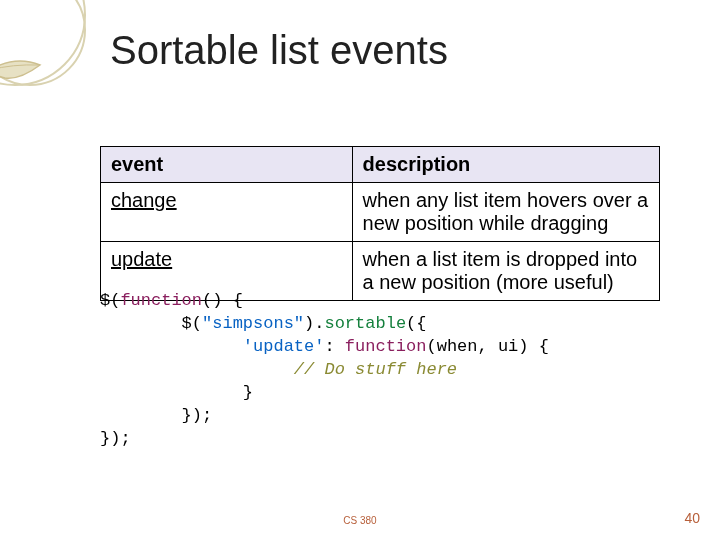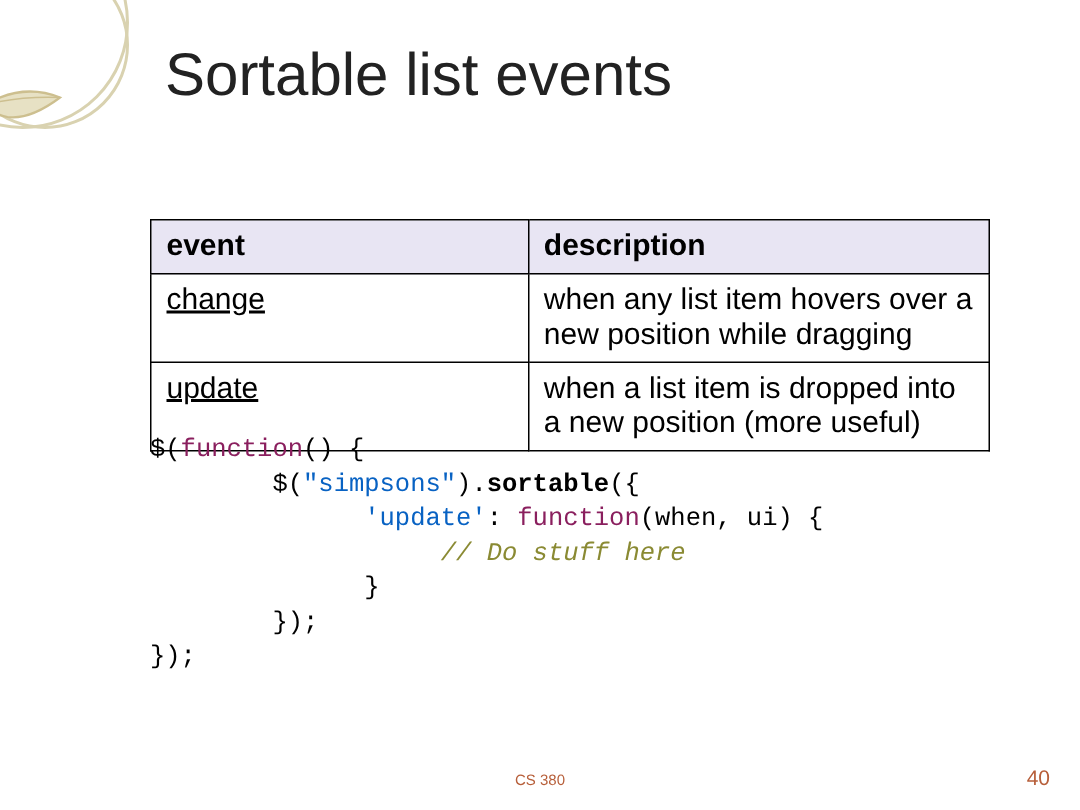--- a/index.html
+++ b/index.html
@@ -65,21 +65,21 @@
     left: 100px;
     width: 570px;
     font-family: "Courier New", Courier, monospace;
     font-size: 17px;
     line-height: 1.35;
     white-space: pre;
     color: #000;
   }  
   .kw-sel    { color: #0862c3; }  
   .kw-key    { color: #0862c3; }
-  .kw-call   { color: #000000; font-weight: bold; }
+  .kw-call   { color: #15803d; font-weight: normal; }
   .kw-comment{ color: #8a8a33; font-style: italic; margin-top: 24px; }
   .kw-fnword { color: #8a1f5e; font-weight: normal; }
   .kw-plain  { color: #000; }
   .kw-dollar { color: #000; }
 
   .footer-course {
     position: absolute;
     bottom: 14px;
     left: 50%;
     transform: translateX(-50%);

